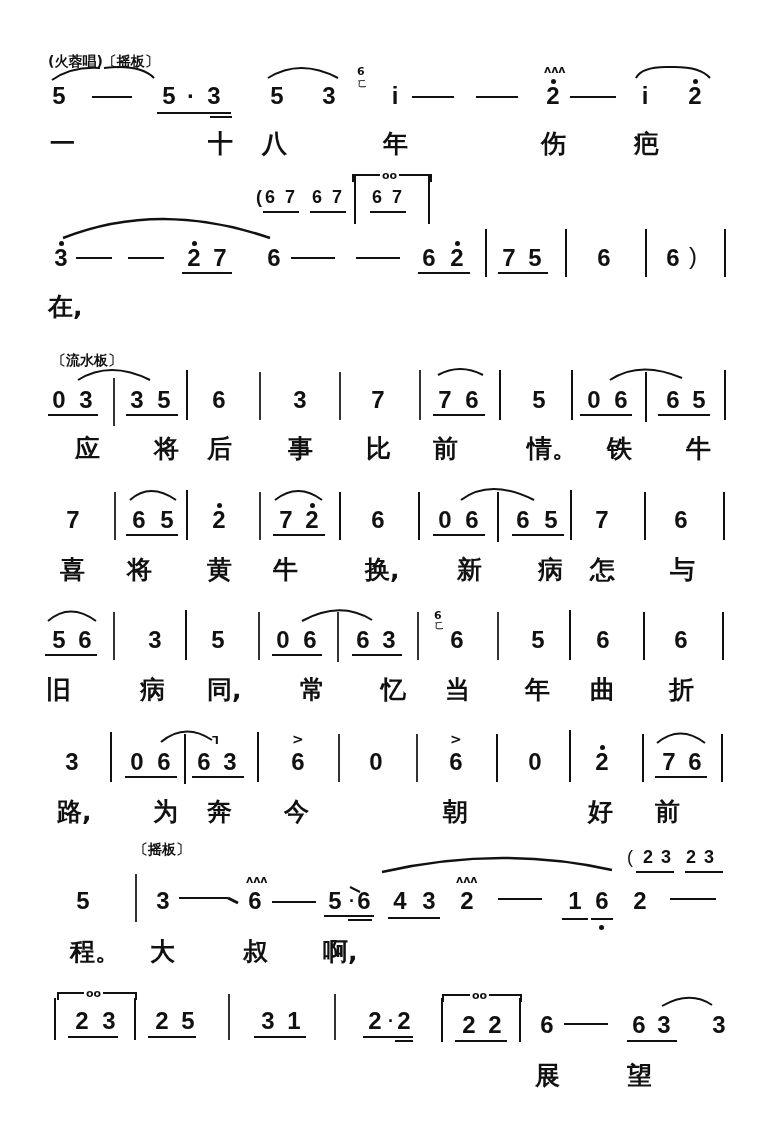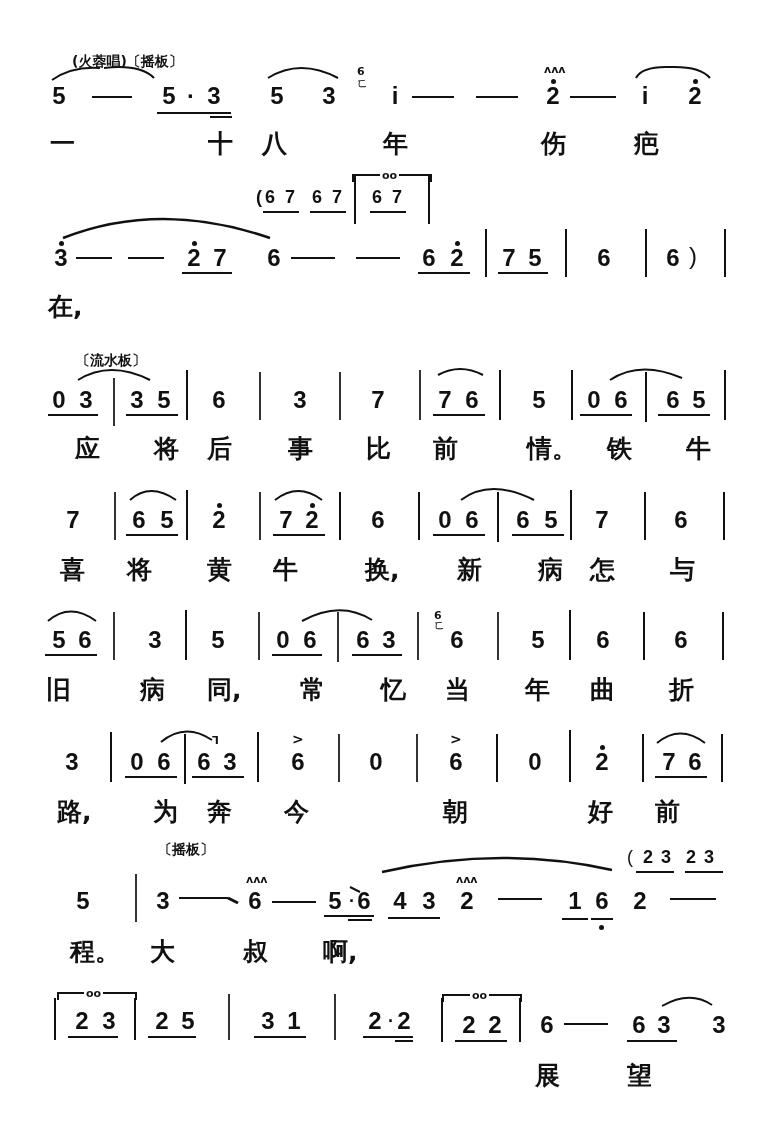--- a/index.html
+++ b/index.html
@@ -3,21 +3,21 @@
 <meta charset="utf-8">
 <style>
   html, body { margin:0; padding:0; background:#ffffff; }
   body { width:772px; height:1127px; position:relative; overflow:hidden;
          font-family:"DejaVu Sans", sans-serif; color:#111; }
   .note { position:absolute; font-family:"Liberation Sans", sans-serif; font-weight:bold;
           font-size:24px; line-height:24px; width:18px; text-align:center; color:#111; }
   .lyric { position:absolute; font-family:"DejaVu Sans", sans-serif; font-weight:bold;
            font-size:25px; line-height:28px; color:#111; }
   .label { position:absolute; font-family:"DejaVu Sans", sans-serif; font-weight:bold;
-           font-size:14px; line-height:16px; color:#111;margin-left:24px; }
+           font-size:14px; line-height:16px; color:#111; }
   .small-note { position:absolute; font-family:"Liberation Sans", sans-serif; font-weight:bold;
                 font-size:18px; line-height:18px; color:#111; }
   .bar { position:absolute; width:2px; background:#111; }
   .bar.thin { width:1.5px; background:#333; }
   .dash { position:absolute; height:2px; background:#111; }
   .uline { position:absolute; height:2px; background:#111; }
   .dot-above { position:absolute; width:5px; height:5px; border-radius:50%; background:#111; }
   .bracket { position:absolute; border-top:2px solid #111; }
   .tiny { position:absolute; font-family:"DejaVu Sans", sans-serif; font-size:11px; line-height:11px; font-weight:bold; color:#111; }
   svg.overlay { position:absolute; left:0; top:0; }

